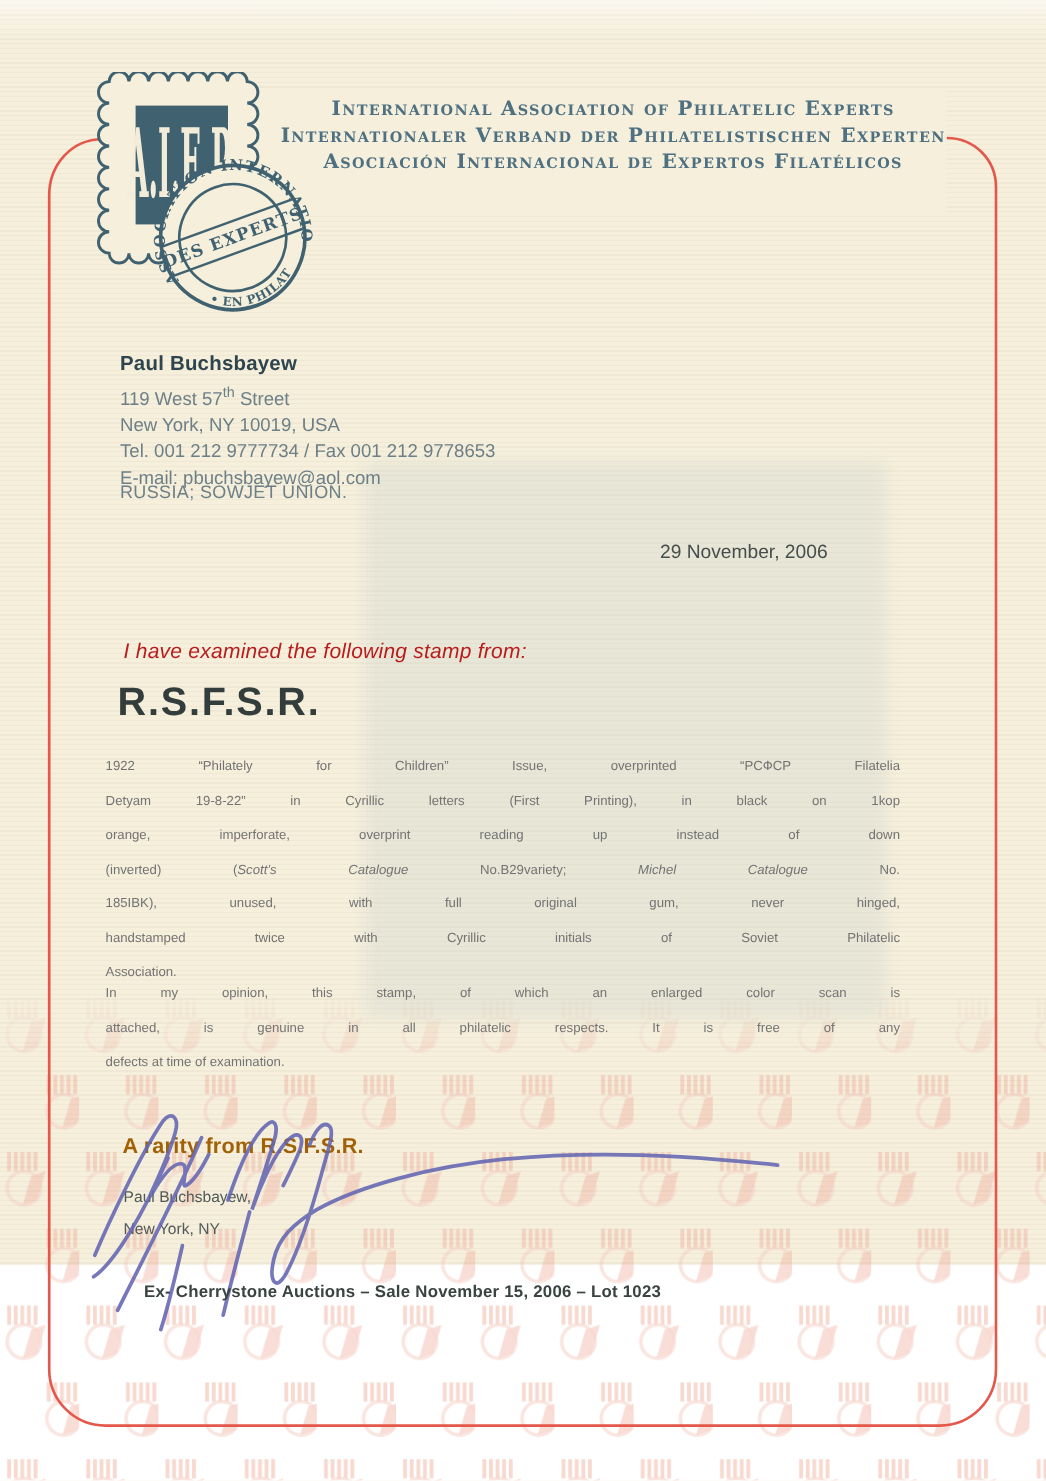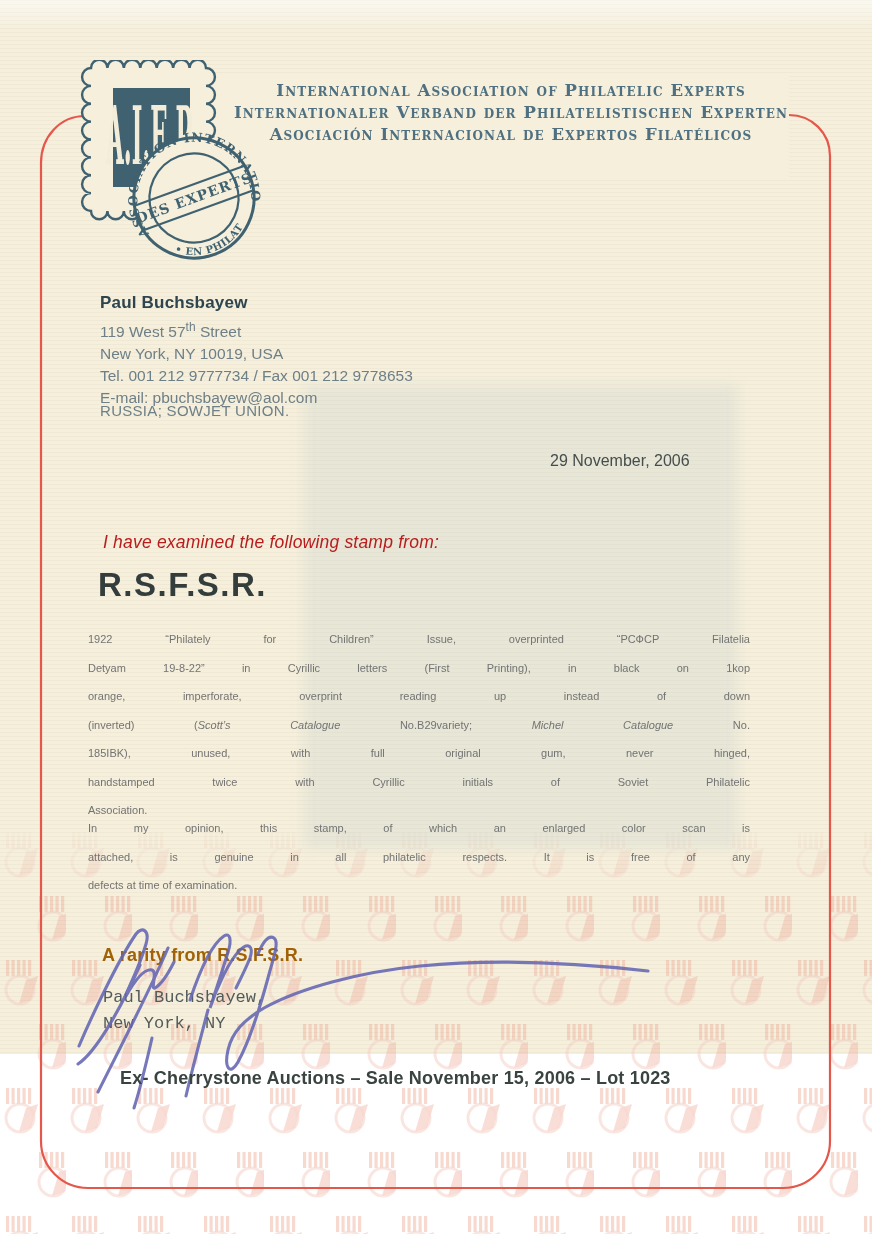--- a/index.html
+++ b/index.html
@@ -46,22 +46,22 @@
   .date-line{position:absolute;left:550px;top:452px;font-size:16px;color:#454e4c;}
   .intro-line{position:absolute;left:103px;top:532px;font-size:17.5px;font-style:italic;color:#b91c1c;letter-spacing:.2px;}
   .country-heading{position:absolute;left:98px;top:566px;font-size:33px;font-weight:bold;color:#323d3c;letter-spacing:1.5px;}
   .para{position:absolute;left:88px;width:662px;font-size:11px;line-height:28.5px;color:#737373;}
   .para .jline{text-align:justify;text-align-last:justify;white-space:pre-wrap;}
   .para .lastline{text-align:left;white-space:pre-wrap;}
   .it{font-style:italic;}
   .desc{top:625px;}
   .opinion{top:814px;}
   .rarity-line{position:absolute;left:102px;top:918px;font-size:18px;font-weight:bold;color:#a16207;letter-spacing:.2px;margin-top:27px;}
-  .signer{position:absolute;left:103px;top:985px;font-size:17px;line-height:26px;color:#515b59;font-family:Liberation Mono, monospace;}
-  .provenance{position:absolute;left:120px;top:1068px;font-size:18px;font-weight:bold;color:#39433f;letter-spacing:.2px;text-align:center;}
+  .signer{position:absolute;left:103px;top:985px;font-size:13px;line-height:26px;color:#515b59;}
+  .provenance{position:absolute;left:120px;top:1068px;font-size:14px;font-weight:bold;color:#39433f;letter-spacing:.2px;text-align:center;}
   svg text{font-family:"DejaVu Serif",serif;}
 </style>
 </head>
 <body>
 
 <div class="page">
 
   <svg class="abs" style="left:0;top:826px;" width="872" height="408" viewBox="0 0 872 408">
     <defs>
       <pattern id="wm" width="66" height="128" patternUnits="userSpaceOnUse">

